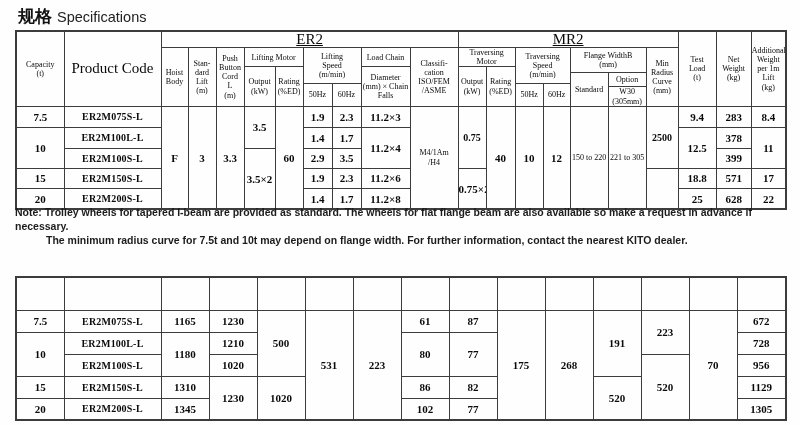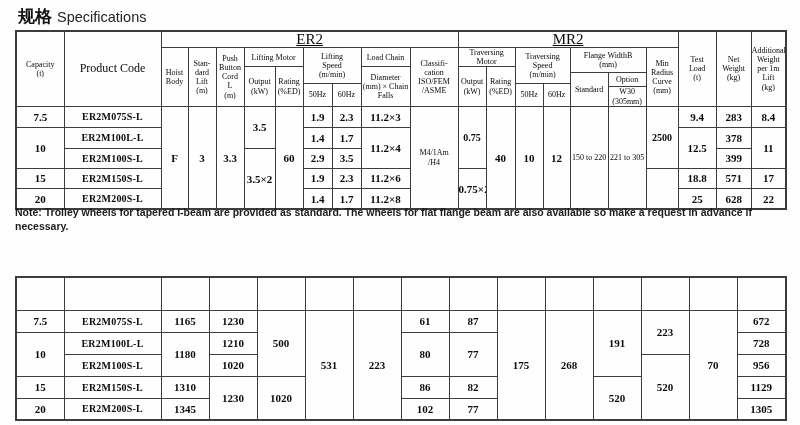--- a/index.html
+++ b/index.html
@@ -53,21 +53,21 @@
         <col style="width:32px">
         <col style="width:38px">
         <col style="width:35px">
       <col style="width:35px">
     </colgroup>
 
     <tbody>
         <tr style="height:12px">
       <td class="hdr" rowspan="6">Capacity
 (t)</td>
-      <td class="hdr" rowspan="6" style="font-size:12px">Product Code</td>
+      <td class="hdr" rowspan="6" style="font-size:15px">Product Code</td>
       <td class="band" colspan="9">ER2</td>
       <td class="band" colspan="7">MR2</td>
       <td class="hdr" rowspan="6">Test
 Load
 (t)</td>
       <td class="hdr" rowspan="6">Net
 Weight
 (kg)</td>
       <td class="hdr" rowspan="6">Additional
 Weight
@@ -200,20 +200,21 @@
       <td class="val">11.2×8</td>
       <td class="val">25</td>
       <td class="val">628</td>
       <td class="val">22</td>
     </tr>
   </tbody>
     </table>
 
   <div class="note">
     <div>Note: Trolley wheels for tapered I-beam are provided as standard. The wheels for flat flange beam are also available so make a request in advance if necessary.</div>
+    <div class="l2">The minimum radius curve for 7.5t and 10t may depend on flange width. For further information, contact the nearest KITO dealer.</div>
   </div>
 
 
   <table class="dims">
     <colgroup>
       <col style="width:48px">
         <col style="width:97px">
       <col style="width:48px">
         <col style="width:48px">
         <col style="width:48px">

